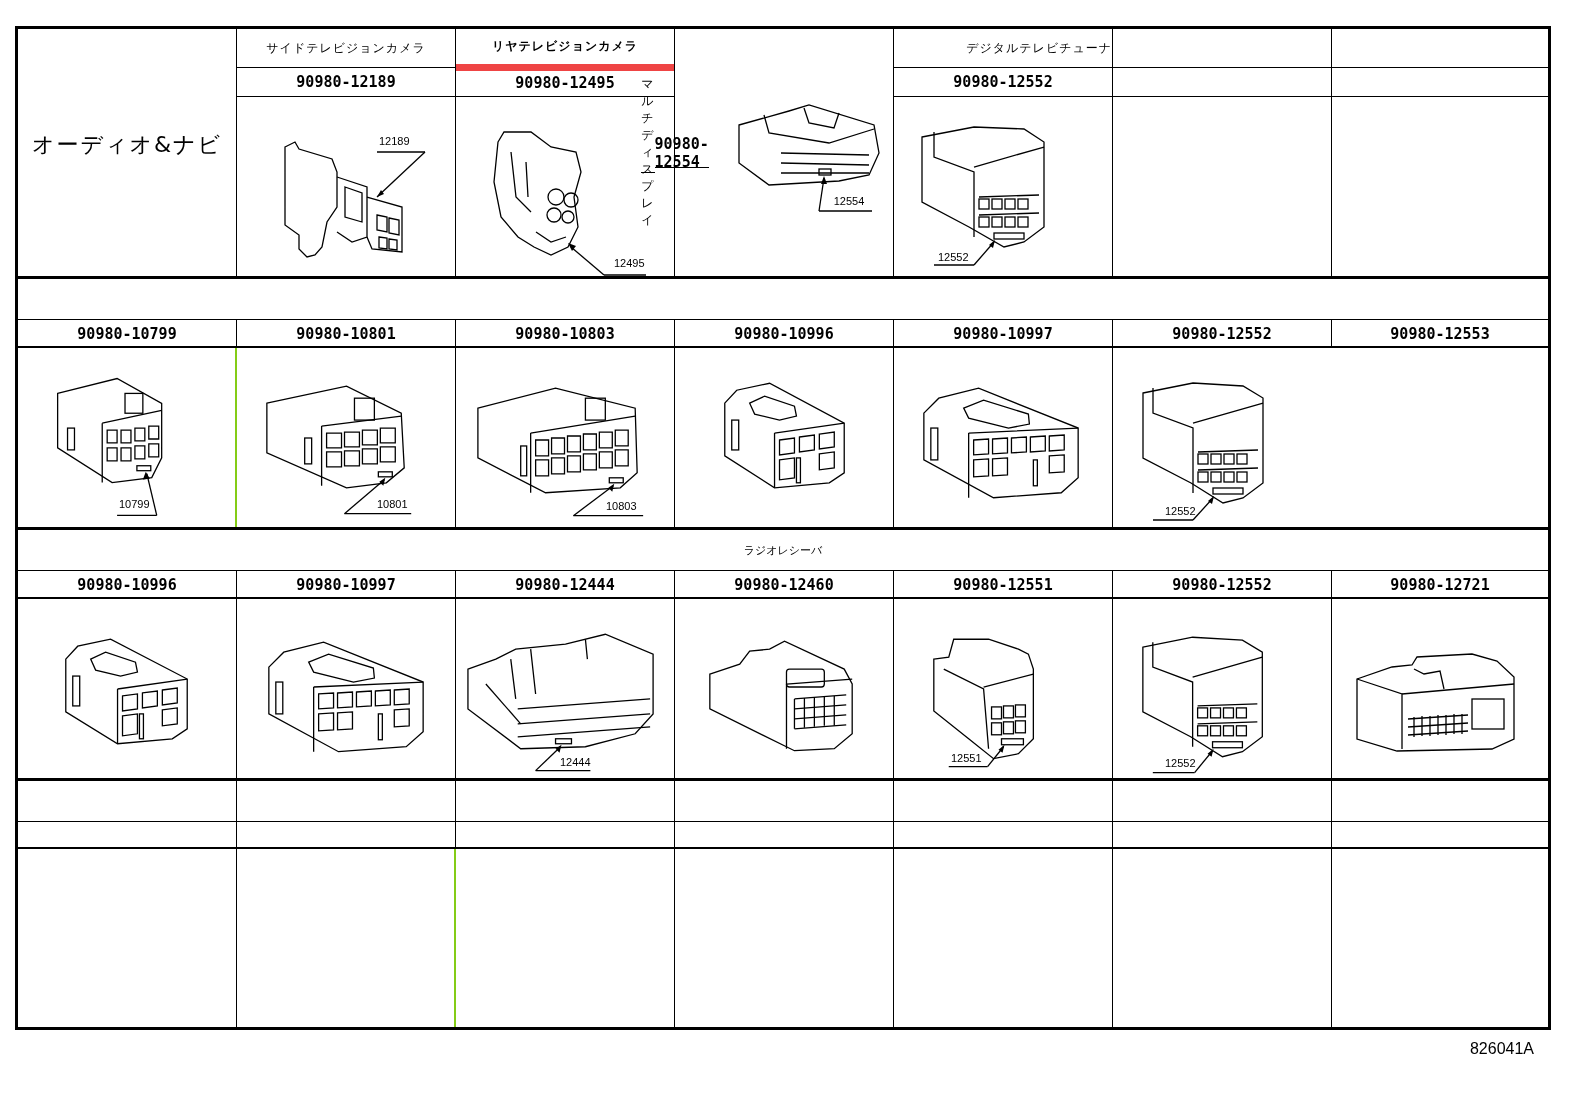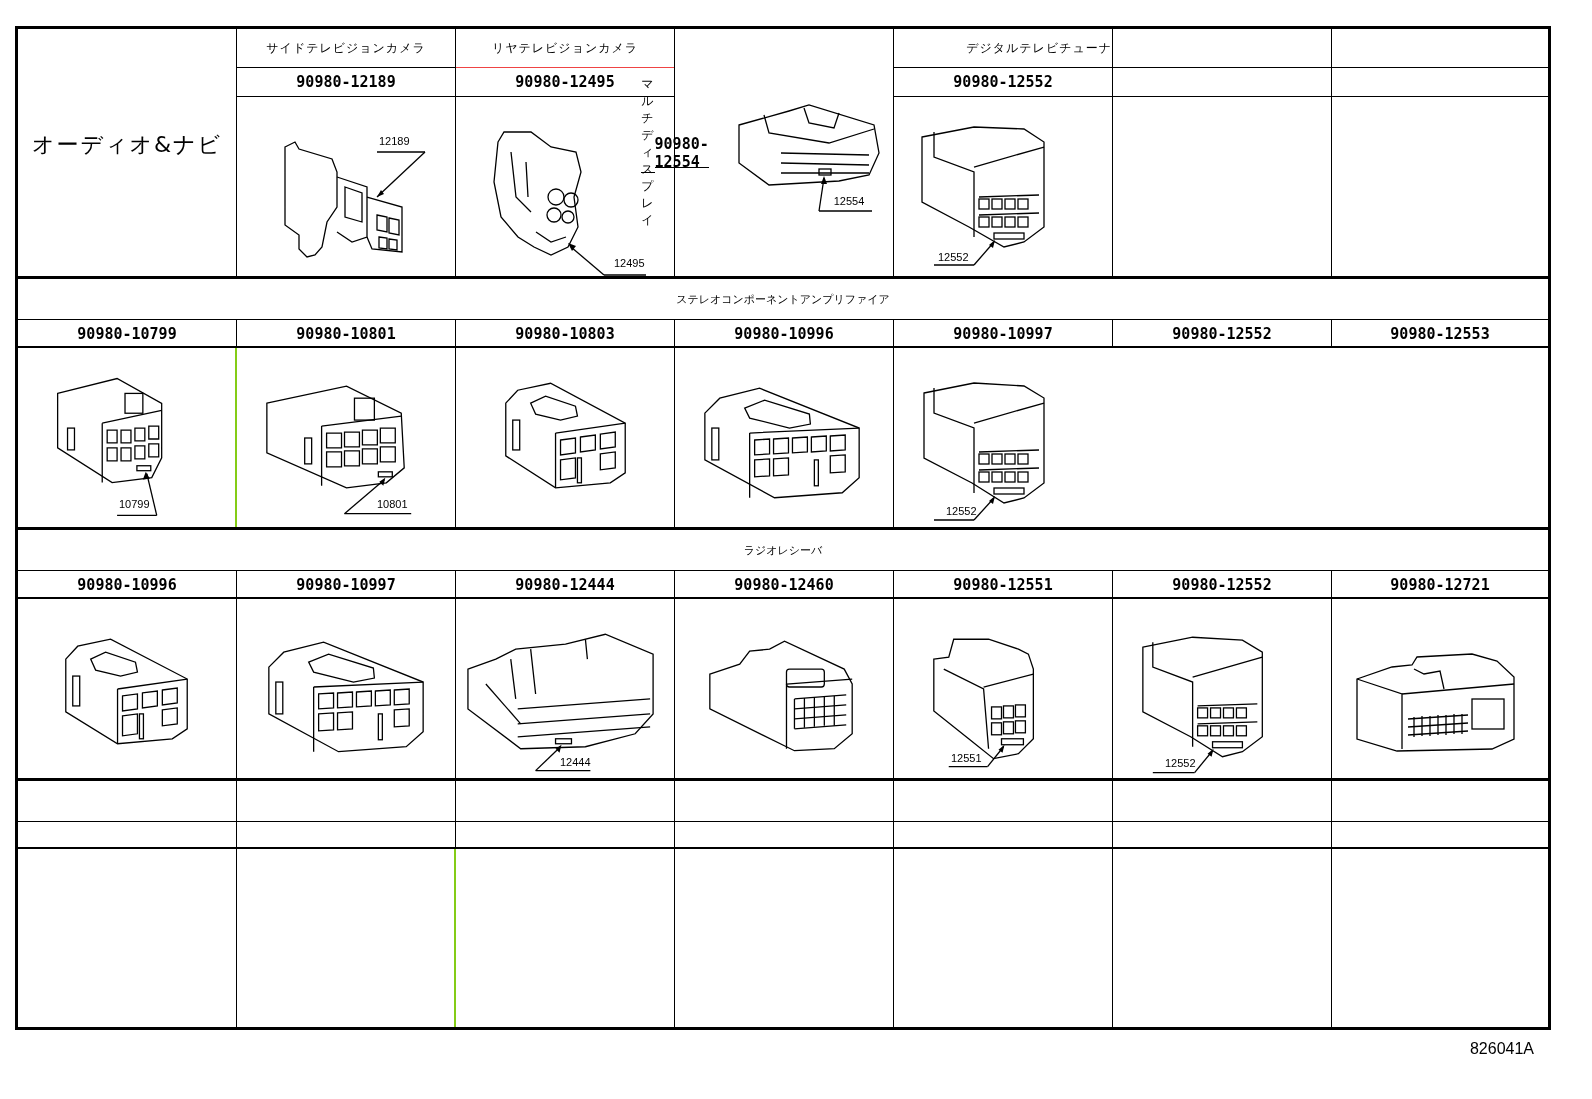--- a/index.html
+++ b/index.html
@@ -52,21 +52,21 @@
             <path d="M142 140 L150 141 L150 152 L142 151 Z M152 142 L160 143 L160 153 L152 152 Z"></path>
             <line x1="140" y1="55" x2="188" y2="55"></line>
             <line x1="188" y1="55" x2="140" y2="100"></line>
           </g>
           <polygon points="140,100 144,93 147,97" fill="#000"></polygon>
         </svg>
         <span class="callout" style="left:142px; top:38px;">12189</span>
       </div>
     </div>
     <div class="cell w2" style="flex-direction:column; height:248px;">
-      <div style="height:38px; width:100%; display:flex; align-items:center; justify-content:center; border-bottom:1px solid #ef4444;">
+      <div style="height:38px; width:100%; display:flex; align-items:center; justify-content:center; border-bottom:7px solid #ef4444;font-weight:bold;">
         <span class="name">リヤテレビジョンカメラ</span>
       </div>
       <div style="height:28px; width:100%; display:flex; align-items:center; justify-content:center; border-bottom:1px solid #000;">
         <span class="pn">90980-12495</span>
       </div>
       <div style="flex:1; width:100%; position:relative;">
         <svg class="conn" width="219" height="180" viewBox="0 0 219 180">
           <g fill="none" stroke="#000" stroke-width="1.3">
             <path d="M42 45 L48 35 L75 35 L95 50 L120 55 L125 75 L118 100 L122 130 L112 150 L95 158 L78 150 L62 140 L45 120 L38 85 Z"></path>
             <path d="M55 55 L60 100 L75 115 M70 65 L72 100"></path>
@@ -142,25 +142,20 @@
       <div style="flex:1; width:100%;"></div>
     </div>
     <div class="cell w6" style="flex-direction:column; height:248px;">
       <div style="height:38px; width:100%; border-bottom:1px solid #000;"></div>
       <div style="height:28px; width:100%; border-bottom:1px solid #000;"></div>
       <div style="flex:1; width:100%;"></div>
     </div>
   </div>
   <div class="hline" style="top:247px; height:3px;"></div>
 
-  <div class="row" style="top:250px; height:40px;">
-    <div class="cell section" style="width:100%;">
-      <span>ステレオコンポーネントアンプリファイア</span>
-    </div>
-  </div>
   <div class="hline" style="top:290px; height:1px;"></div>
   <div class="row" style="top:291px; height:27px;">
     <div class="cell w0">
         <span class="pn">90980-10799</span>
       </div>
     <div class="cell w1">
         <span class="pn">90980-10801</span>
       </div>
     <div class="cell w2">
         <span class="pn">90980-10803</span>
@@ -210,20 +205,37 @@
           <rect x="68" y="90" width="7" height="26"></rect>
           <rect x="142" y="124" width="14" height="5"></rect>
           <line x1="148" y1="132" x2="108" y2="166"></line>
           <line x1="108" y1="166" x2="175" y2="166"></line>
         </g>
         <polygon points="149,130 143,134 147,138" fill="#000"></polygon>
       </svg>
       <span class="callout" style="left:140px; top:150px;">10801</span>
     </div>
 
+    <div class="cell w2">
+      <svg class="conn" width="219" height="180" viewBox="0 0 219 180">
+        <g fill="none" stroke="#000" stroke-width="1.3">
+          <path d="M22 60 L100 40 L180 60 L182 125 L165 140 L90 145 L22 110 Z"></path>
+          <path d="M75 85 L180 68 M75 85 L75 145"></path>
+          <rect x="130" y="50" width="20" height="22"></rect>
+          <path d="M80 92 L93 92 L93 108 L80 108 Z M96 90 L109 90 L109 106 L96 106 Z M112 88 L125 88 L125 104 L112 104 Z M128 86 L141 86 L141 102 L128 102 Z M144 84 L157 84 L157 100 L144 100 Z M160 82 L173 82 L173 98 L160 98 Z"></path>
+          <path d="M80 112 L93 112 L93 128 L80 128 Z M96 110 L109 110 L109 126 L96 126 Z M112 108 L125 108 L125 124 L112 124 Z M128 106 L141 106 L141 122 L128 122 Z M144 104 L157 104 L157 120 L144 120 Z M160 102 L173 102 L173 118 L160 118 Z"></path>
+          <rect x="65" y="98" width="6" height="30"></rect>
+          <rect x="154" y="130" width="14" height="5"></rect>
+          <line x1="158" y1="138" x2="118" y2="168"></line>
+          <line x1="118" y1="168" x2="188" y2="168"></line>
+        </g>
+        <polygon points="159,136 153,140 157,144" fill="#000"></polygon>
+      </svg>
+      <span class="callout" style="left:150px; top:152px;">10803</span>
+    </div>
 
     <div class="cell w3">
       <svg class="conn" width="219" height="180" viewBox="0 0 219 180">
         <g fill="none" stroke="#000" stroke-width="1.3">
           <path d="M50 55 L62 42 L95 35 L170 75 L170 125 L155 135 L100 140 L50 108 Z"></path>
           <path d="M100 85 L170 75 M100 85 L100 140"></path>
           <path d="M75 55 L90 48 L120 58 L122 68 L105 72 L80 66 Z"></path>
           <rect x="57" y="72" width="7" height="30"></rect>
           <path d="M105 92 L120 90 L120 105 L105 107 Z M125 89 L140 87 L140 102 L125 104 Z M145 86 L160 84 L160 99 L145 101 Z"></path>
           <path d="M105 112 L120 110 L120 130 L105 132 Z M145 106 L160 104 L160 120 L145 122 Z"></path>

